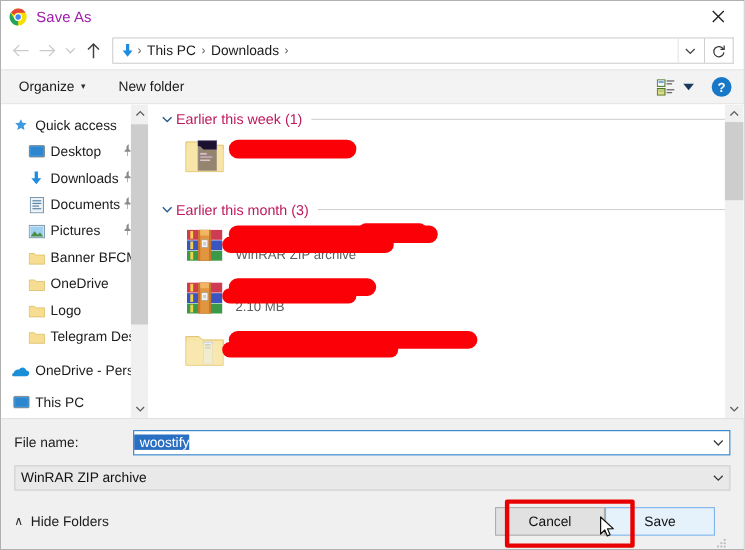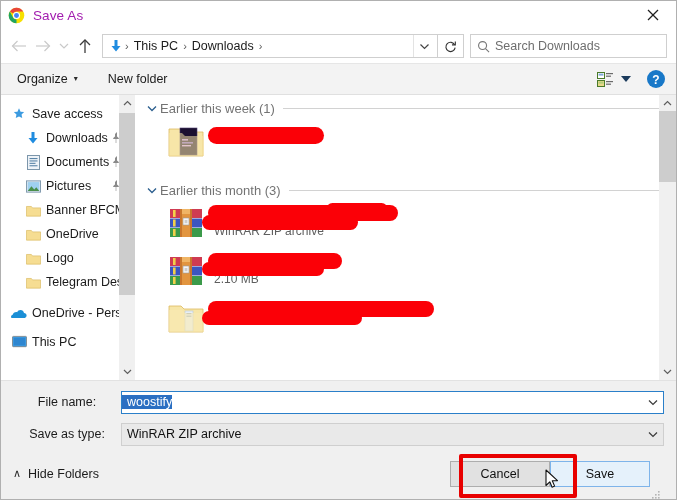--- a/index.html
+++ b/index.html
@@ -192,21 +192,21 @@
     border-left: 1px solid #ffffff;
   }
   .group-head {
     display: flex;
     align-items: center;
     height: 26px;
     padding-left: 8px;
     padding-right: 14px;
   }
   .gh-chev { width:16px; flex:0 0 16px; display:flex; align-items:center; justify-content:center; color:#2b5e8e;}
-  .gh-text { font-size: 13px; color: #737373; white-space:nowrap; padding-right:8px;}
+  .gh-text { font-size: 13px; color: #be185d; white-space:nowrap; padding-right:8px;}
   .gh-rule { flex: 1 1 auto; height:1px; background:#d2d2d2; }
   .file-row {
     display: flex;
     align-items: flex-start;
     padding: 4px 0 4px 30px;
     min-height: 48px;
     position: relative;
   }
   .file-ico { width: 40px; flex: 0 0 40px; display:flex; align-items:flex-start; justify-content:center;}
   .file-meta { padding-left: 8px; padding-top: 3px; position: relative; flex: 1 1 auto; min-width:0;}
@@ -231,21 +231,21 @@
   }
   .form-row {
     display: flex;
     align-items: center;
     height: 26px;
     margin-bottom: 6px;
   }
   .form-label {
     width: 108px;
     flex: 0 0 108px;
-    text-align: center;
+    text-align: left;
     font-size: 12.5px;
     color: #1b1b1b;
   }
   .combo {
     flex: 1 1 auto;
     height: 23px;
     display: flex;
     align-items: center;
     background: #fff;
     border: 1px solid #8c8c8c;
@@ -374,29 +374,20 @@
       </div>
     </div>
 
     <div class="refresh-btn">
       <svg width="13" height="13" viewBox="0 0 14 14" stroke="currentColor" fill="none" stroke-width="1.2">
         <path d="M11.5 5.2A5 5 0 1 0 12 8.2"></path>
         <path d="M12.2 1.5v3.8H8.6"></path>
       </svg>
     </div>
 
-    <div class="searchbox">
-      <div class="search-icon">
-        <svg width="13" height="13" viewBox="0 0 14 14" stroke="currentColor" fill="none" stroke-width="1.2">
-          <circle cx="6" cy="6" r="4.3"></circle>
-            <path d="M9.2 9.2L13 13"></path>
-        </svg>
-      </div>
-      <div class="search-ph">Search Downloads</div>
-    </div>
   </div>
 
   <div class="toolbar">
     <div class="tb-item">
       <span>Organize</span>
       <span class="tb-caret">▾</span>
     </div>
     <div class="tb-gap"></div>
     <div class="tb-item">
       <span>New folder</span>
@@ -430,23 +421,37 @@
   <div class="body">
 
     <div class="sidebar">
 
       <div class="side-item">
         <div class="side-ico">
           <svg width="14" height="14" viewBox="0 0 16 16">
             <path d="M8 1.5l1.8 3.8 4.1.5-3 2.8.8 4.1L8 10.8 4.3 12.7l.8-4.1-3-2.8 4.1-.5z" fill="#3d9be0"></path>
           </svg>
         </div>
-        <div class="side-label">Save access</div>
-      </div>
-
+        <div class="side-label">Quick access</div>
+      </div>
+
+      <div class="side-item indent">
+        <div class="side-ico">
+          <svg width="15" height="14" viewBox="0 0 16 14">
+            <rect x="0.5" y="1" width="15" height="11" rx="1" fill="#3d9be0" stroke="#7a7a7a" stroke-width="0.8"></rect>
+            <rect x="2" y="2.5" width="12" height="8" fill="#2e86d0"></rect>
+          </svg>
+        </div>
+        <div class="side-label">Desktop</div>
+        <span class="pin">
+          <svg width="10" height="11" viewBox="0 0 10 11" fill="#8a8a8a">
+              <path d="M6 0L4 2v2.5L2 6.2l.5.8h2.2V11l.6-.1V7h2.2l.5-.8L6 4.5V2z"></path>
+            </svg>
+        </span>
+      </div>
 
       <div class="side-item indent">
         <div class="side-ico">
           <svg width="14" height="14" viewBox="0 0 14 14">
             <path d="M5.5 1h3v6h3L7 12.5 2.5 7h3z" fill="#1f8ce0"></path>
           </svg>
         </div>
         <div class="side-label">Downloads</div>
         <span class="pin">
           <svg width="10" height="11" viewBox="0 0 10 11" fill="#8a8a8a">
@@ -689,21 +694,20 @@
         <div style="flex:1 1 auto;"></div>
         <div class="combo-caret">
           <svg width="10" height="7" viewBox="0 0 10 7" stroke="currentColor" fill="none" stroke-width="1.2">
               <path d="M1 1.5l4 4 4-4"></path>
             </svg>
         </div>
       </div>
     </div>
 
     <div class="form-row">
-      <div class="form-label">Save as type:</div>
       <div class="combo readonly">
         <div class="combo-val">WinRAR ZIP archive</div>
         <div style="flex:1 1 auto;"></div>
         <div class="combo-caret">
           <svg width="10" height="7" viewBox="0 0 10 7" stroke="currentColor" fill="none" stroke-width="1.2">
               <path d="M1 1.5l4 4 4-4"></path>
             </svg>
         </div>
       </div>
     </div>

